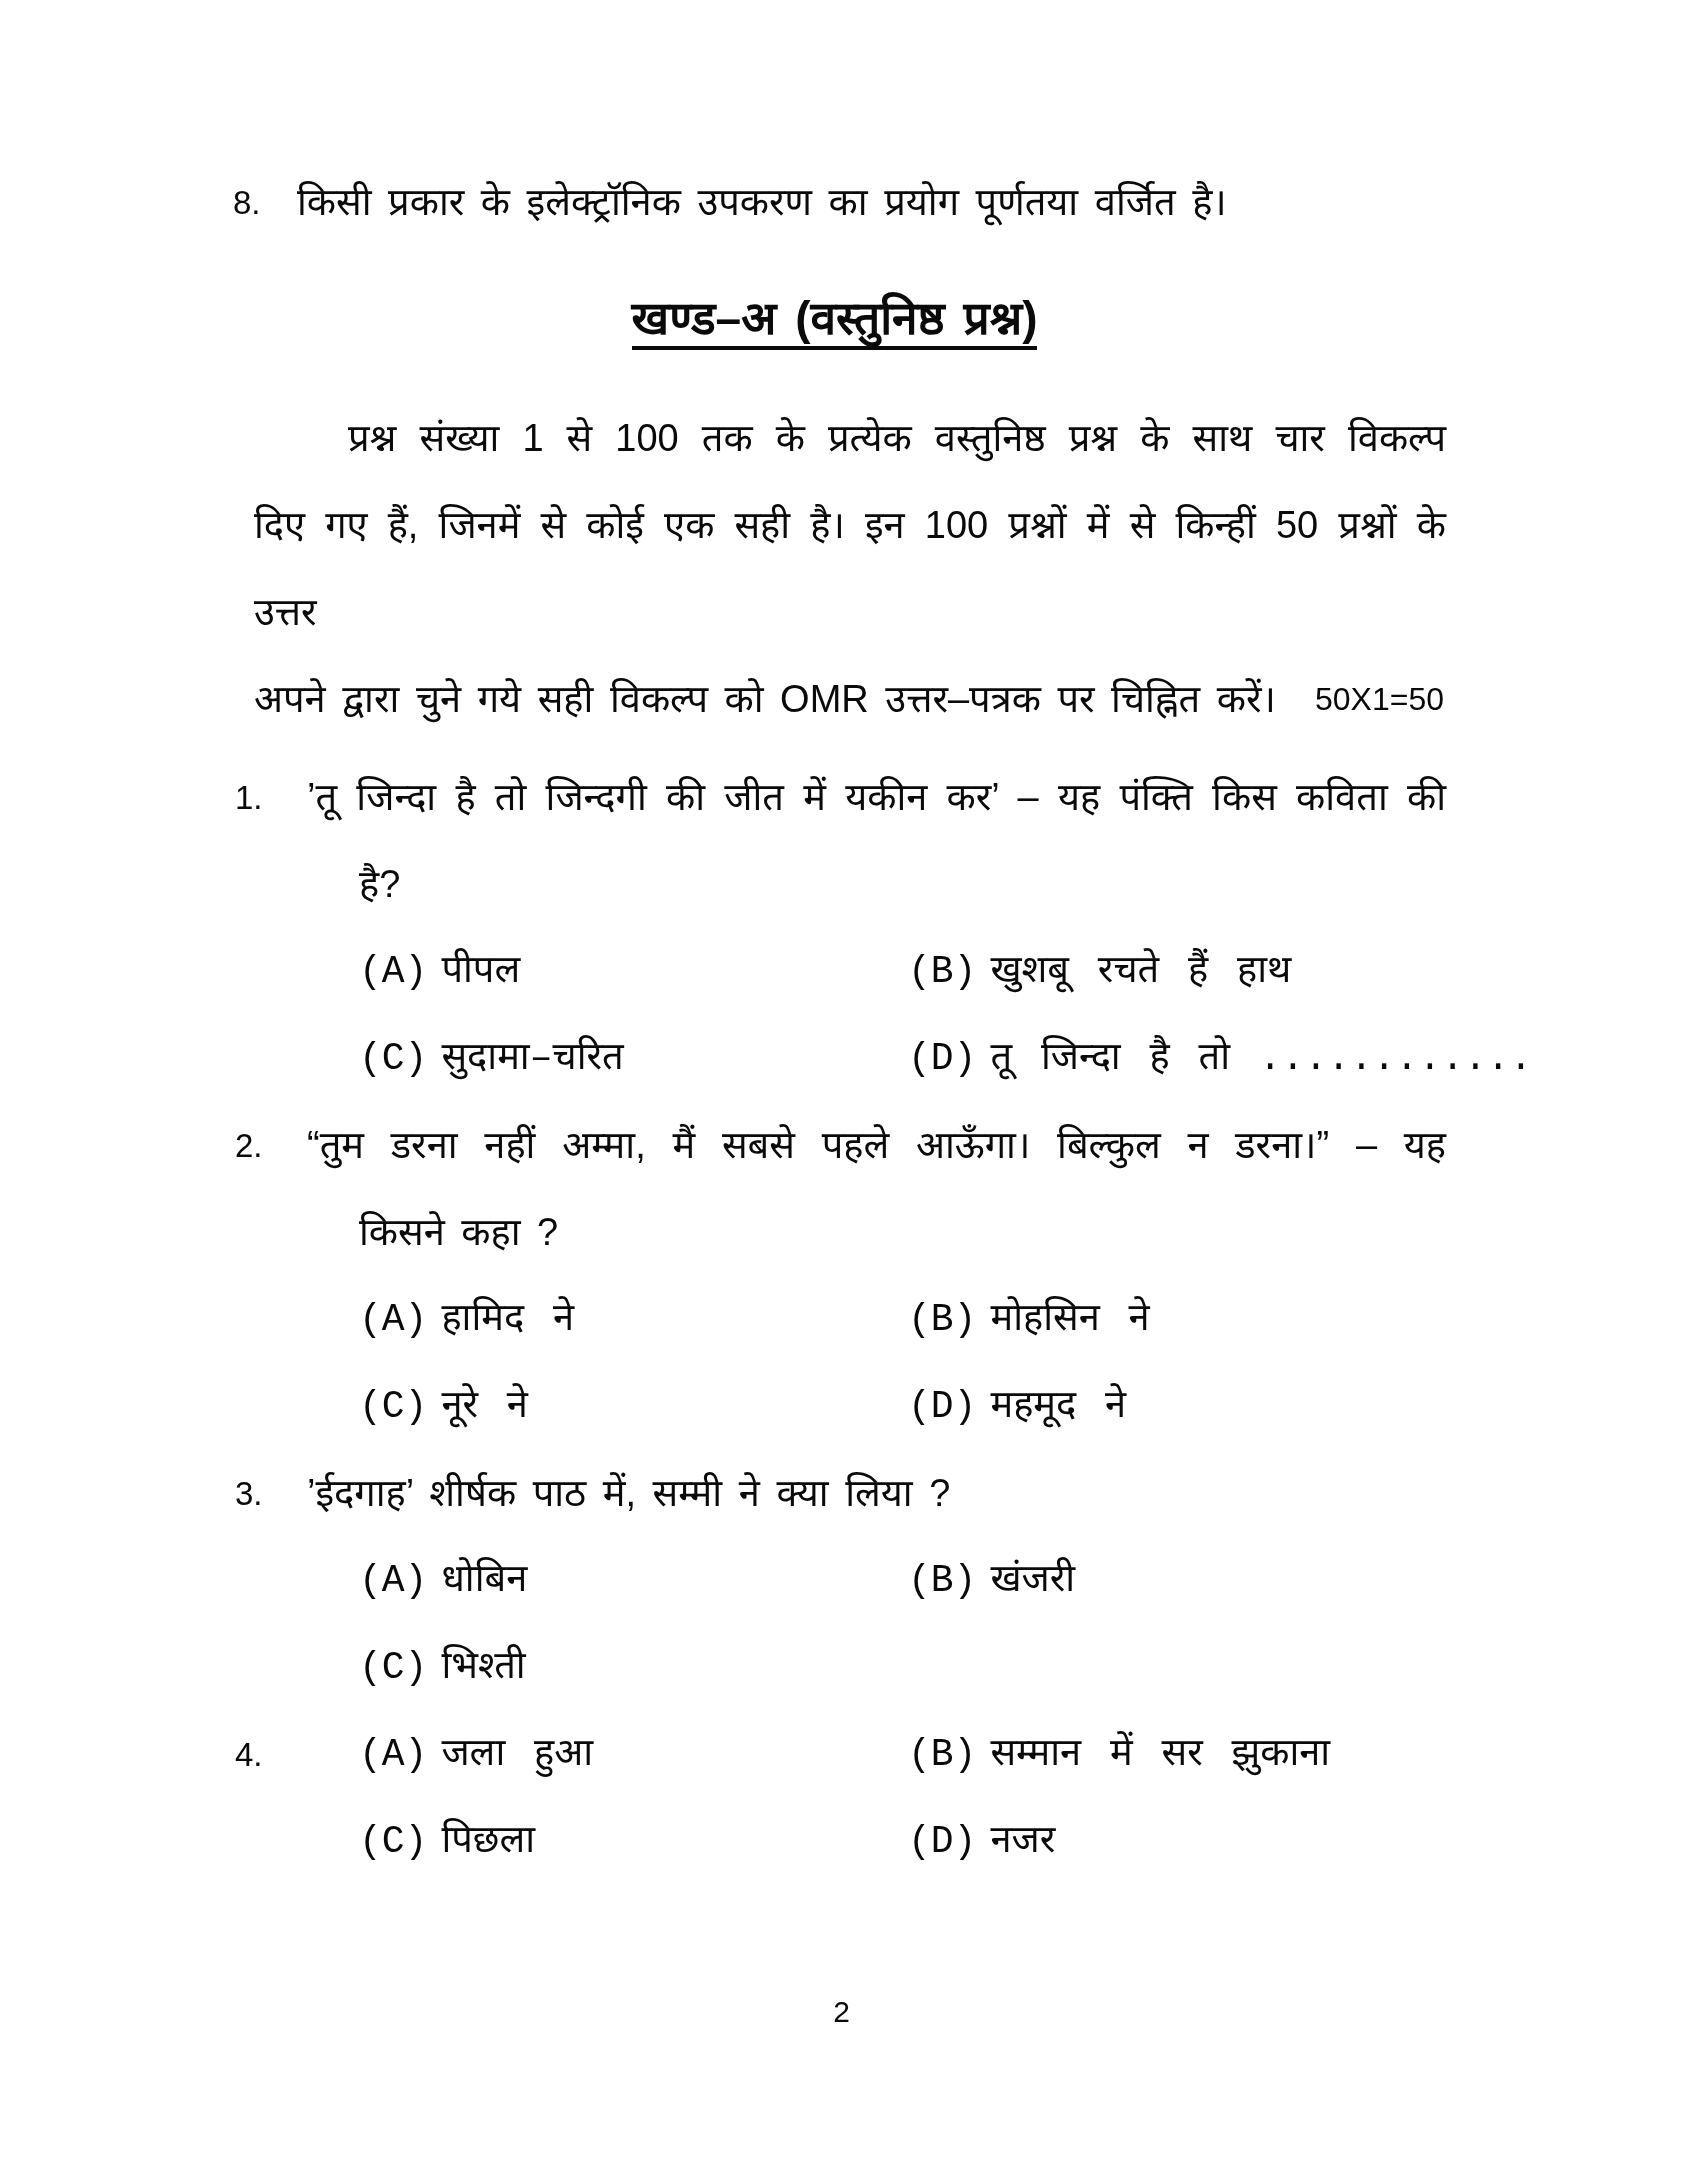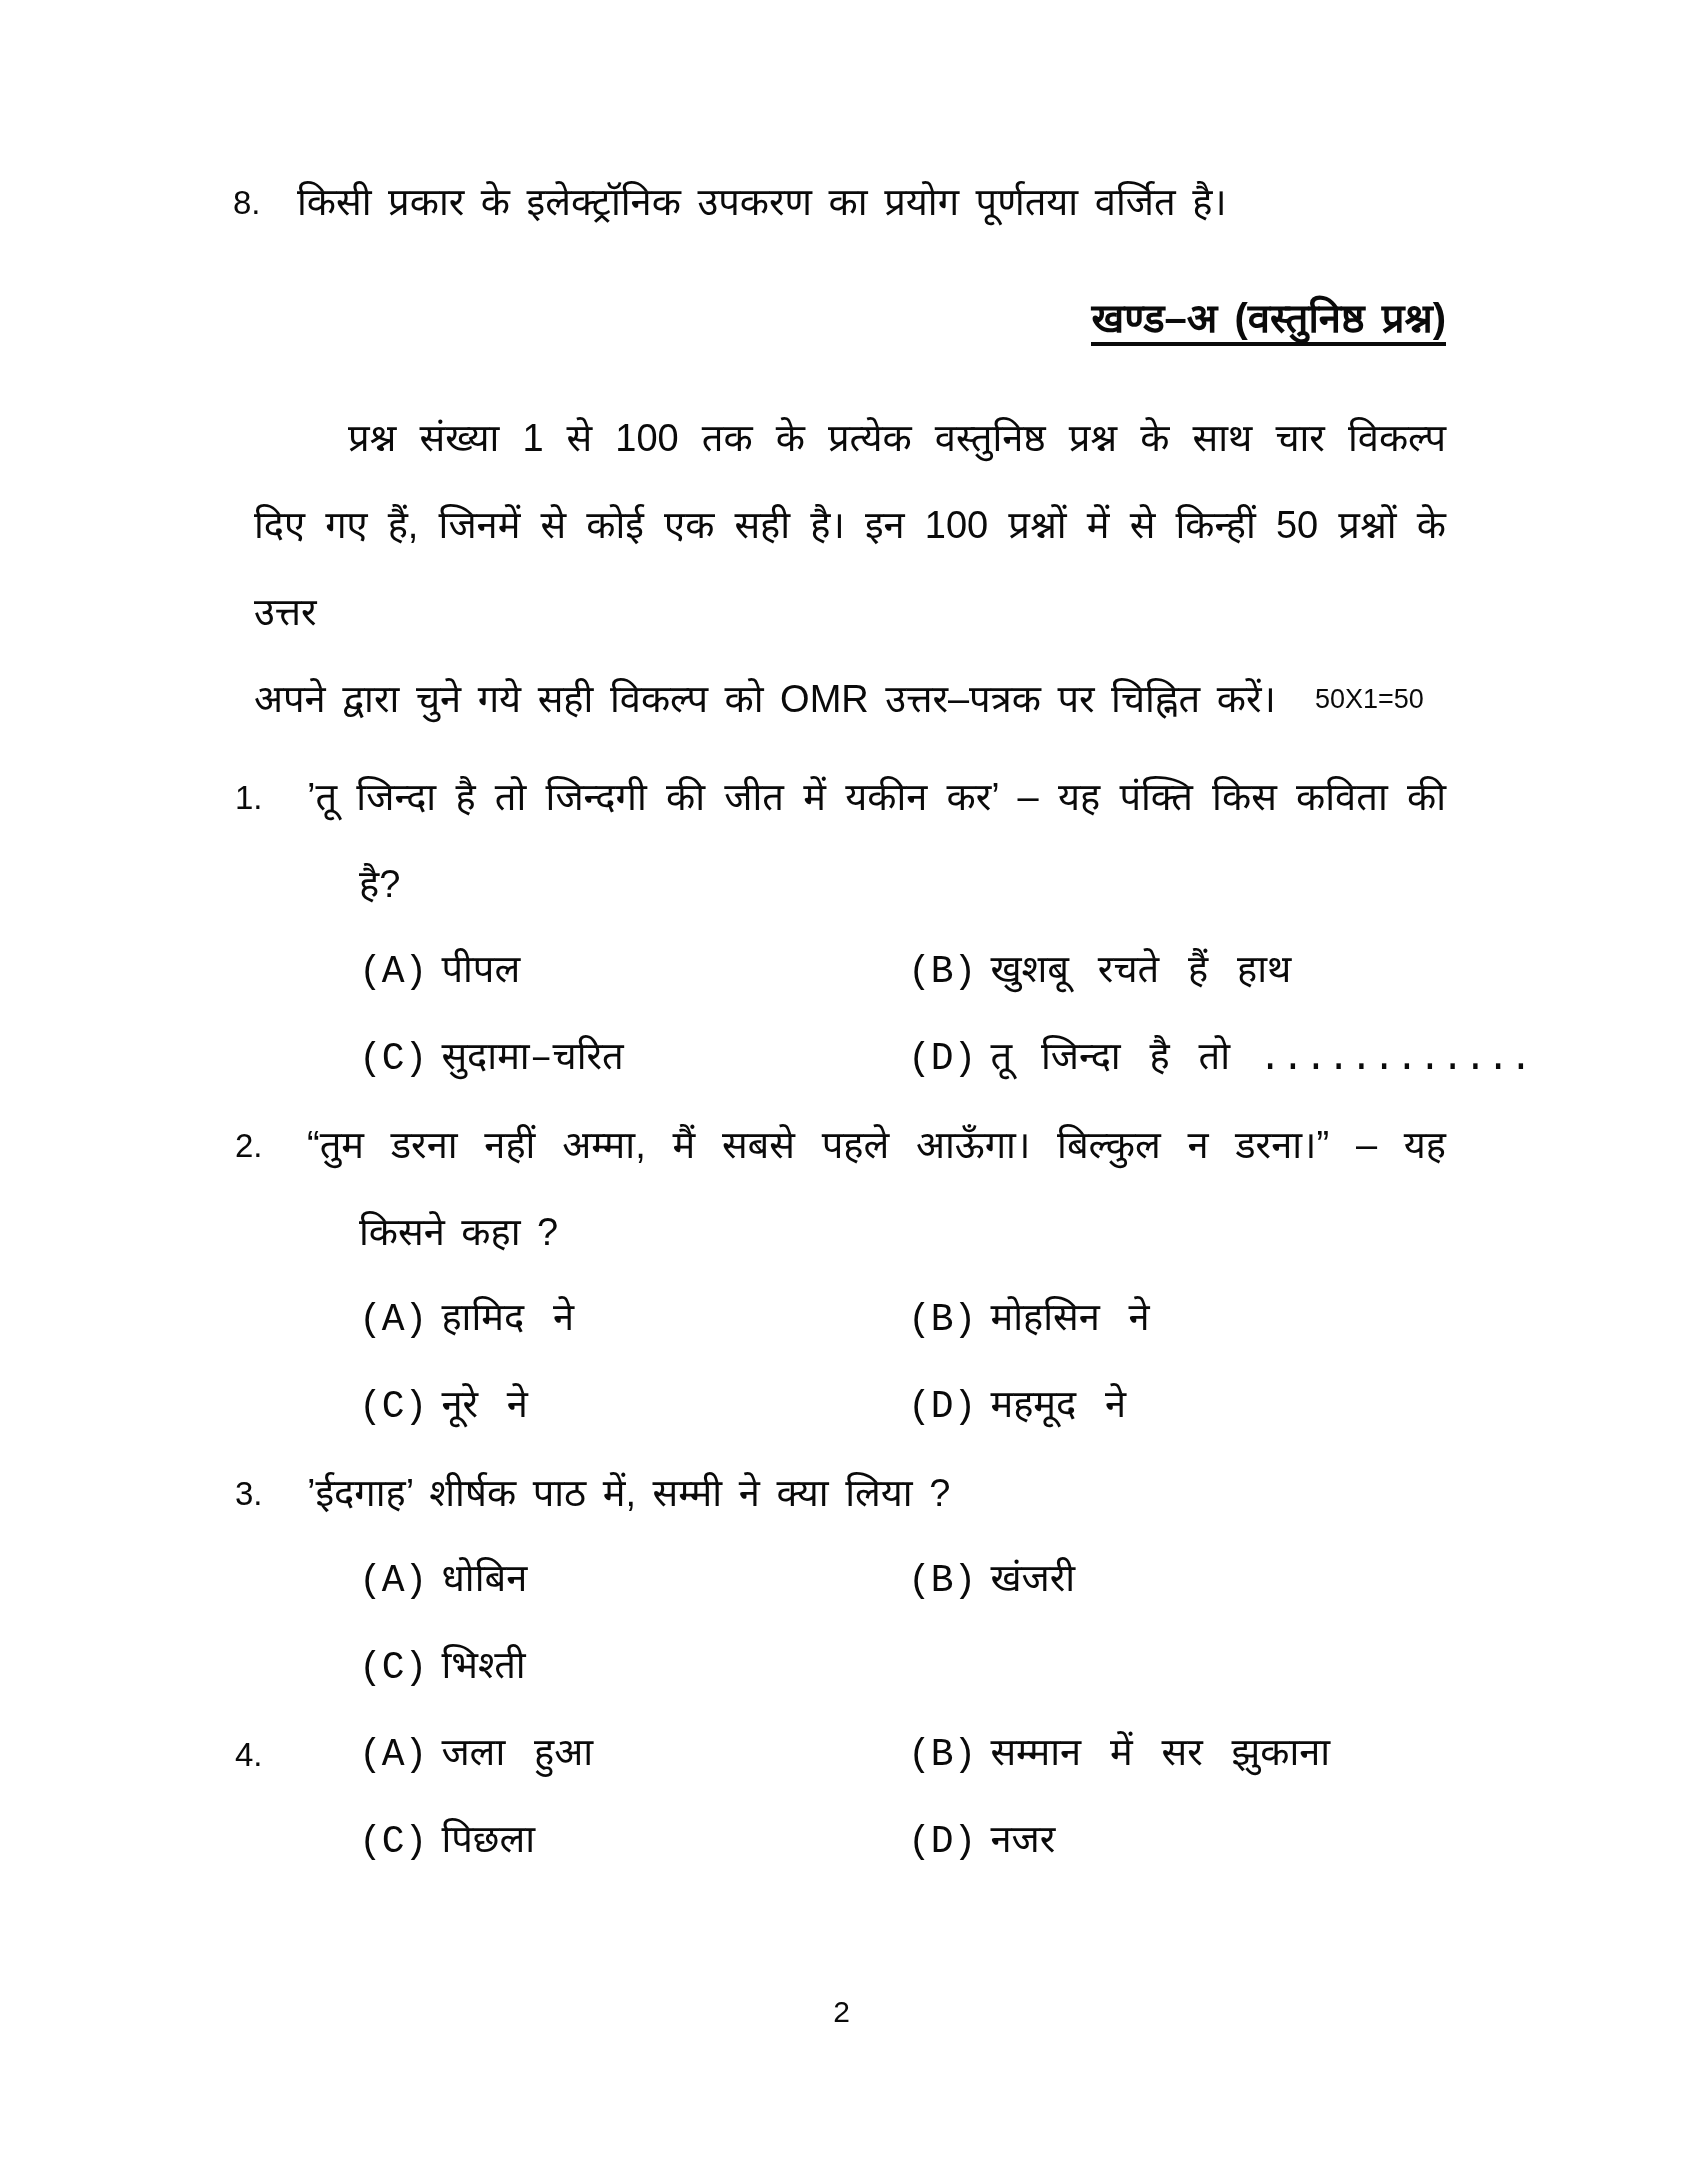--- a/index.html
+++ b/index.html
@@ -29,39 +29,39 @@
     flex: 0 0 74px;
     width: 74px;
     box-sizing: border-box;
     padding-left: 10px;
     font-size: 33px;
   }
   .itext { flex: 1; }
   
   .heading {
     margin-top: 29px;
-    text-align: right;
+    text-align: center;
     font-weight: bold;
-    font-size: 40px;
+    font-size: 46px;
   }
   .heading .hu {
     padding-bottom: 2px;
     border-bottom: 4px solid #0a0a0a;
   }
   
   .intro { margin-top: 33px; margin-left: 31px; }
   .iline { }
   .indent { text-indent: 94px; }
   .just { text-align: justify; text-align-last: justify; }
   .l3 { position: relative; }
   .marks {
     position: absolute;
     left: 1061px;
     top: 0;
-    font-size: 27px;
+    font-size: 32px;
     white-space: nowrap;
   }
   
   .question { display: flex; }
   .q1 { margin-top: 11px; }
   .qnum {
     flex: 0 0 84px;
     width: 84px;
     box-sizing: border-box;
     padding-left: 12px;

